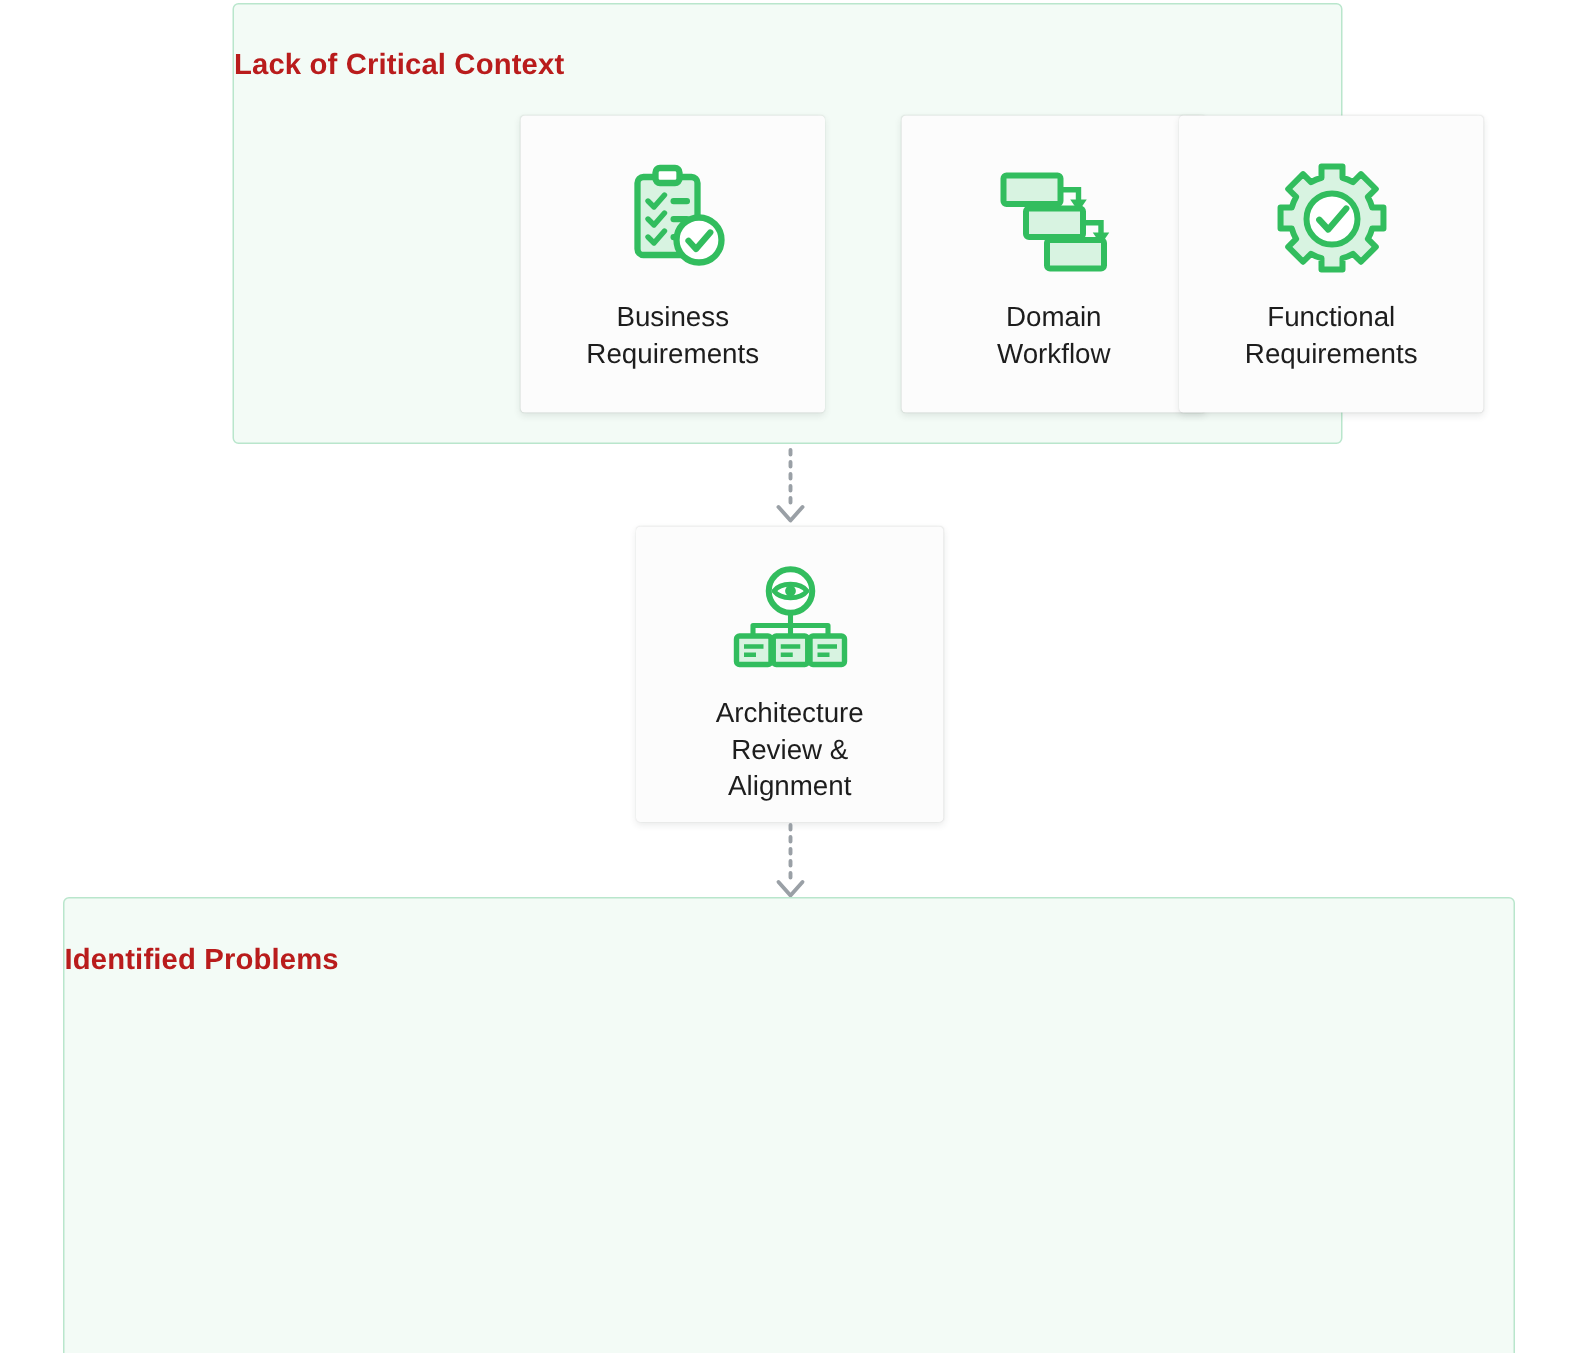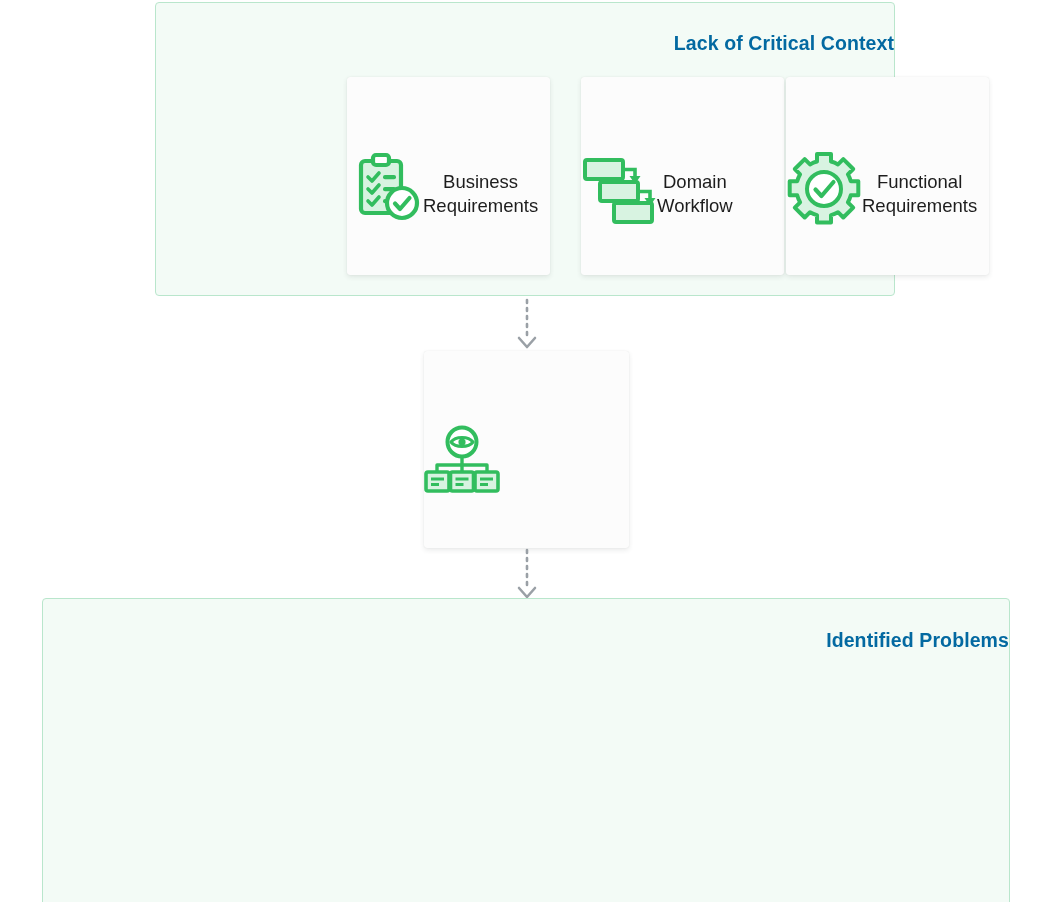--- a/index.html
+++ b/index.html
@@ -27,38 +27,38 @@
     border-radius: 4px;
   }
 
   #panel-top    { left: 155px; top: 2px;   width: 740px; height: 294px; }
   #panel-bottom { left: 42px;  top: 598px; width: 968px; height: 352px; }
 
   .panel-title {
     position: absolute;
     left: 0;
     width: 100%;
-    text-align: right;
+    text-align: left;
     font-size: 19.5px;
     font-weight: 700;
-    color: #0369a1;
+    color: #b91c1c;
     letter-spacing: .1px;
   }
   #panel-top .panel-title    { top: 29px; }
   #panel-bottom .panel-title { top: 30px; }
 
   
   .card {
     position: absolute;
     background: #fcfcfc;
     border-radius: 3px;
     box-shadow: 0 2px 5px rgba(40, 50, 45, 0.10),
                 0 0 1px rgba(40, 50, 45, 0.12);
     display: flex;
-    flex-direction: row;
+    flex-direction: column;
     align-items: center;
   }
 
   .card .icon-wrap {
     display: flex;
     align-items: center;
     justify-content: center;
   }
 
   .card-label {
@@ -66,21 +66,21 @@
     font-size: 18.5px;
     line-height: 24.5px;
     font-weight: 400;
     color: #1d1d1d;
     white-space: pre-line;
   }
 
   
   .card.top { width: 203px; height: 198px; top: 74px; padding-top: 26px; }
   #card-business   { left: 191px; }
-  #card-domain     { left: 425px; }
+  #card-domain     { left: 445px; }
   #card-functional { left: 630px; }
   .card.top .icon-wrap { height: 86px; }
   .card.top .card-label { margin-top: 10px; }
 
   
   #card-architecture {
     left: 424px; top: 351px; width: 205px; height: 197px; padding-top: 22px;
   }
   #card-architecture .icon-wrap { height: 80px; }
   #card-architecture .card-label { margin-top: 10px; }
@@ -171,20 +171,23 @@
         <rect x="26.5" y="45" width="23" height="19" rx="2" fill="#d8f3e1" stroke="#32bd5e" stroke-width="3.6"></rect>
         <rect x="51" y="45" width="23" height="19" rx="2" fill="#d8f3e1" stroke="#32bd5e" stroke-width="3.6"></rect>
         <rect x="7" y="50.5" width="13" height="3" fill="#32bd5e"></rect>
         <rect x="7" y="56" width="8" height="3" fill="#32bd5e"></rect>
         <rect x="31.5" y="50.5" width="13" height="3" fill="#32bd5e"></rect>
         <rect x="31.5" y="56" width="8" height="3" fill="#32bd5e"></rect>
         <rect x="56" y="50.5" width="13" height="3" fill="#32bd5e"></rect>
         <rect x="56" y="56" width="8" height="3" fill="#32bd5e"></rect>
       </svg>
     </div>
+    <div class="card-label">Architecture
+Review &amp;
+Alignment</div>
   </div>
 
   <div class="connector" id="connector-2">
     <svg width="44" height="50" viewBox="0 0 44 50">
       <line x1="22" y1="0" x2="22" y2="36" stroke="#9aa0a6" stroke-width="2.6" stroke-dasharray="3 5" stroke-linecap="round"></line>
       <path d="M14 38 L22 47 L30 38" fill="none" stroke="#9aa0a6" stroke-width="2.6" stroke-linecap="round" stroke-linejoin="round"></path>
     </svg>
   </div>
 
   <div class="panel" id="panel-bottom">

